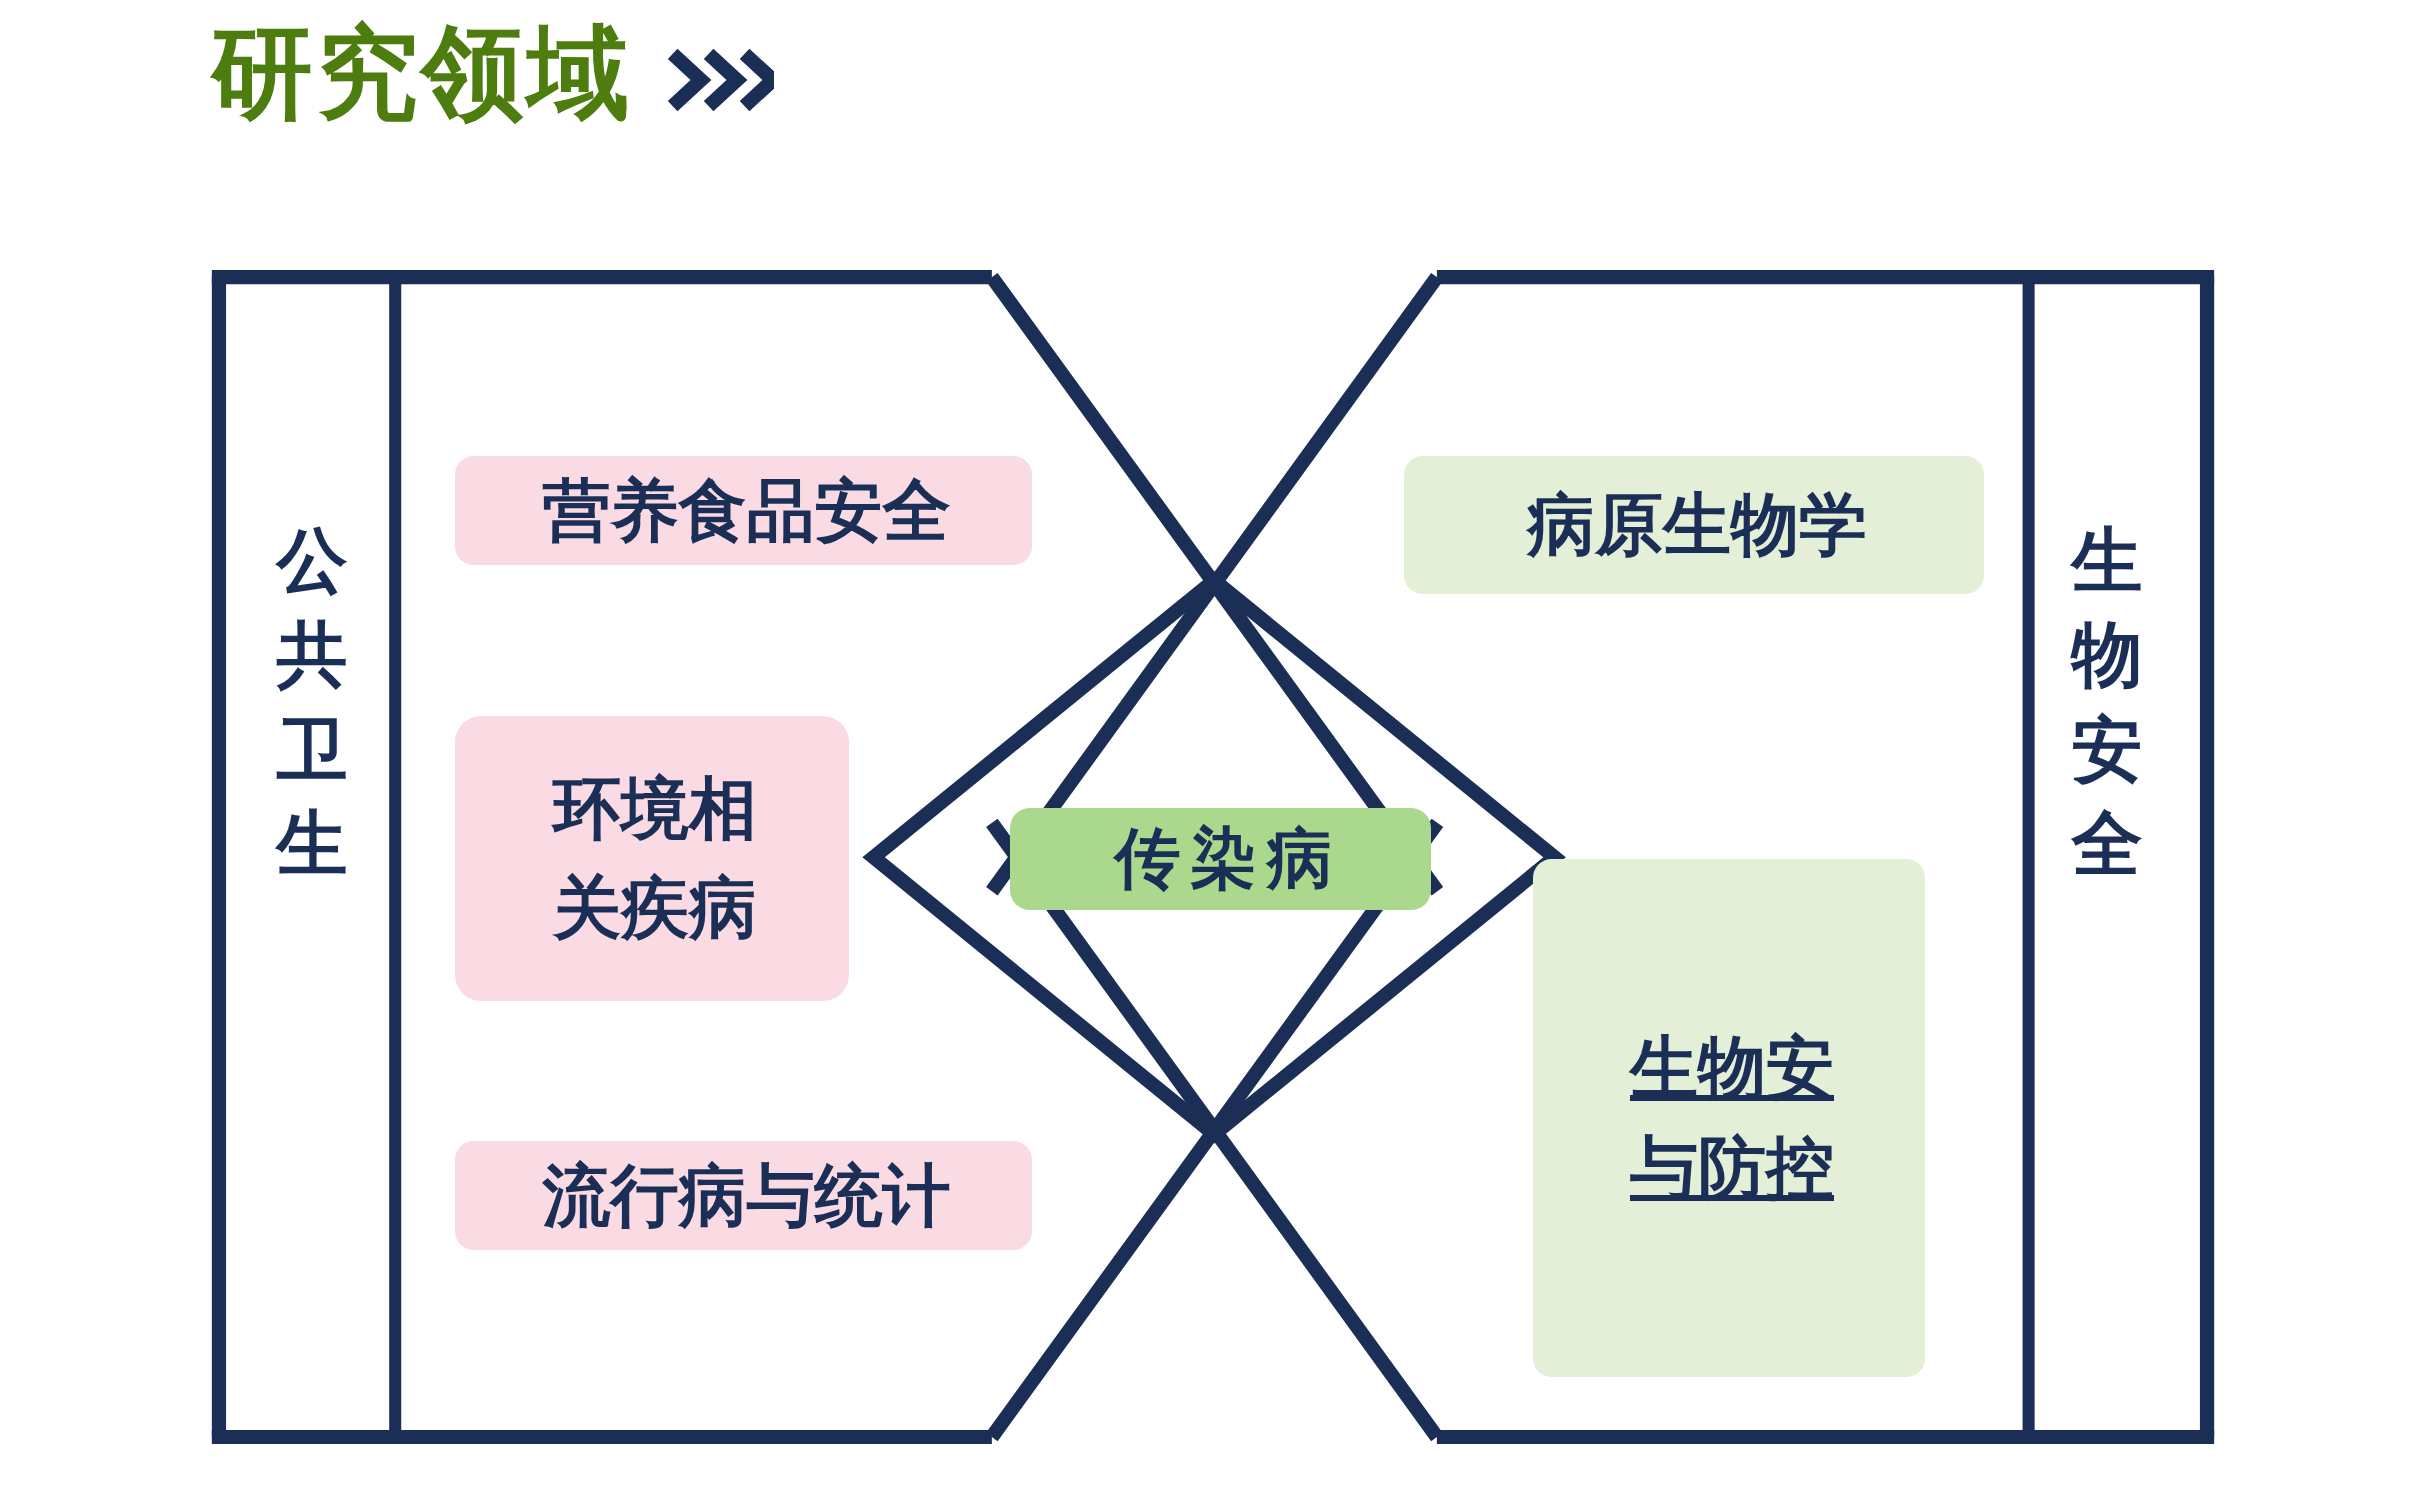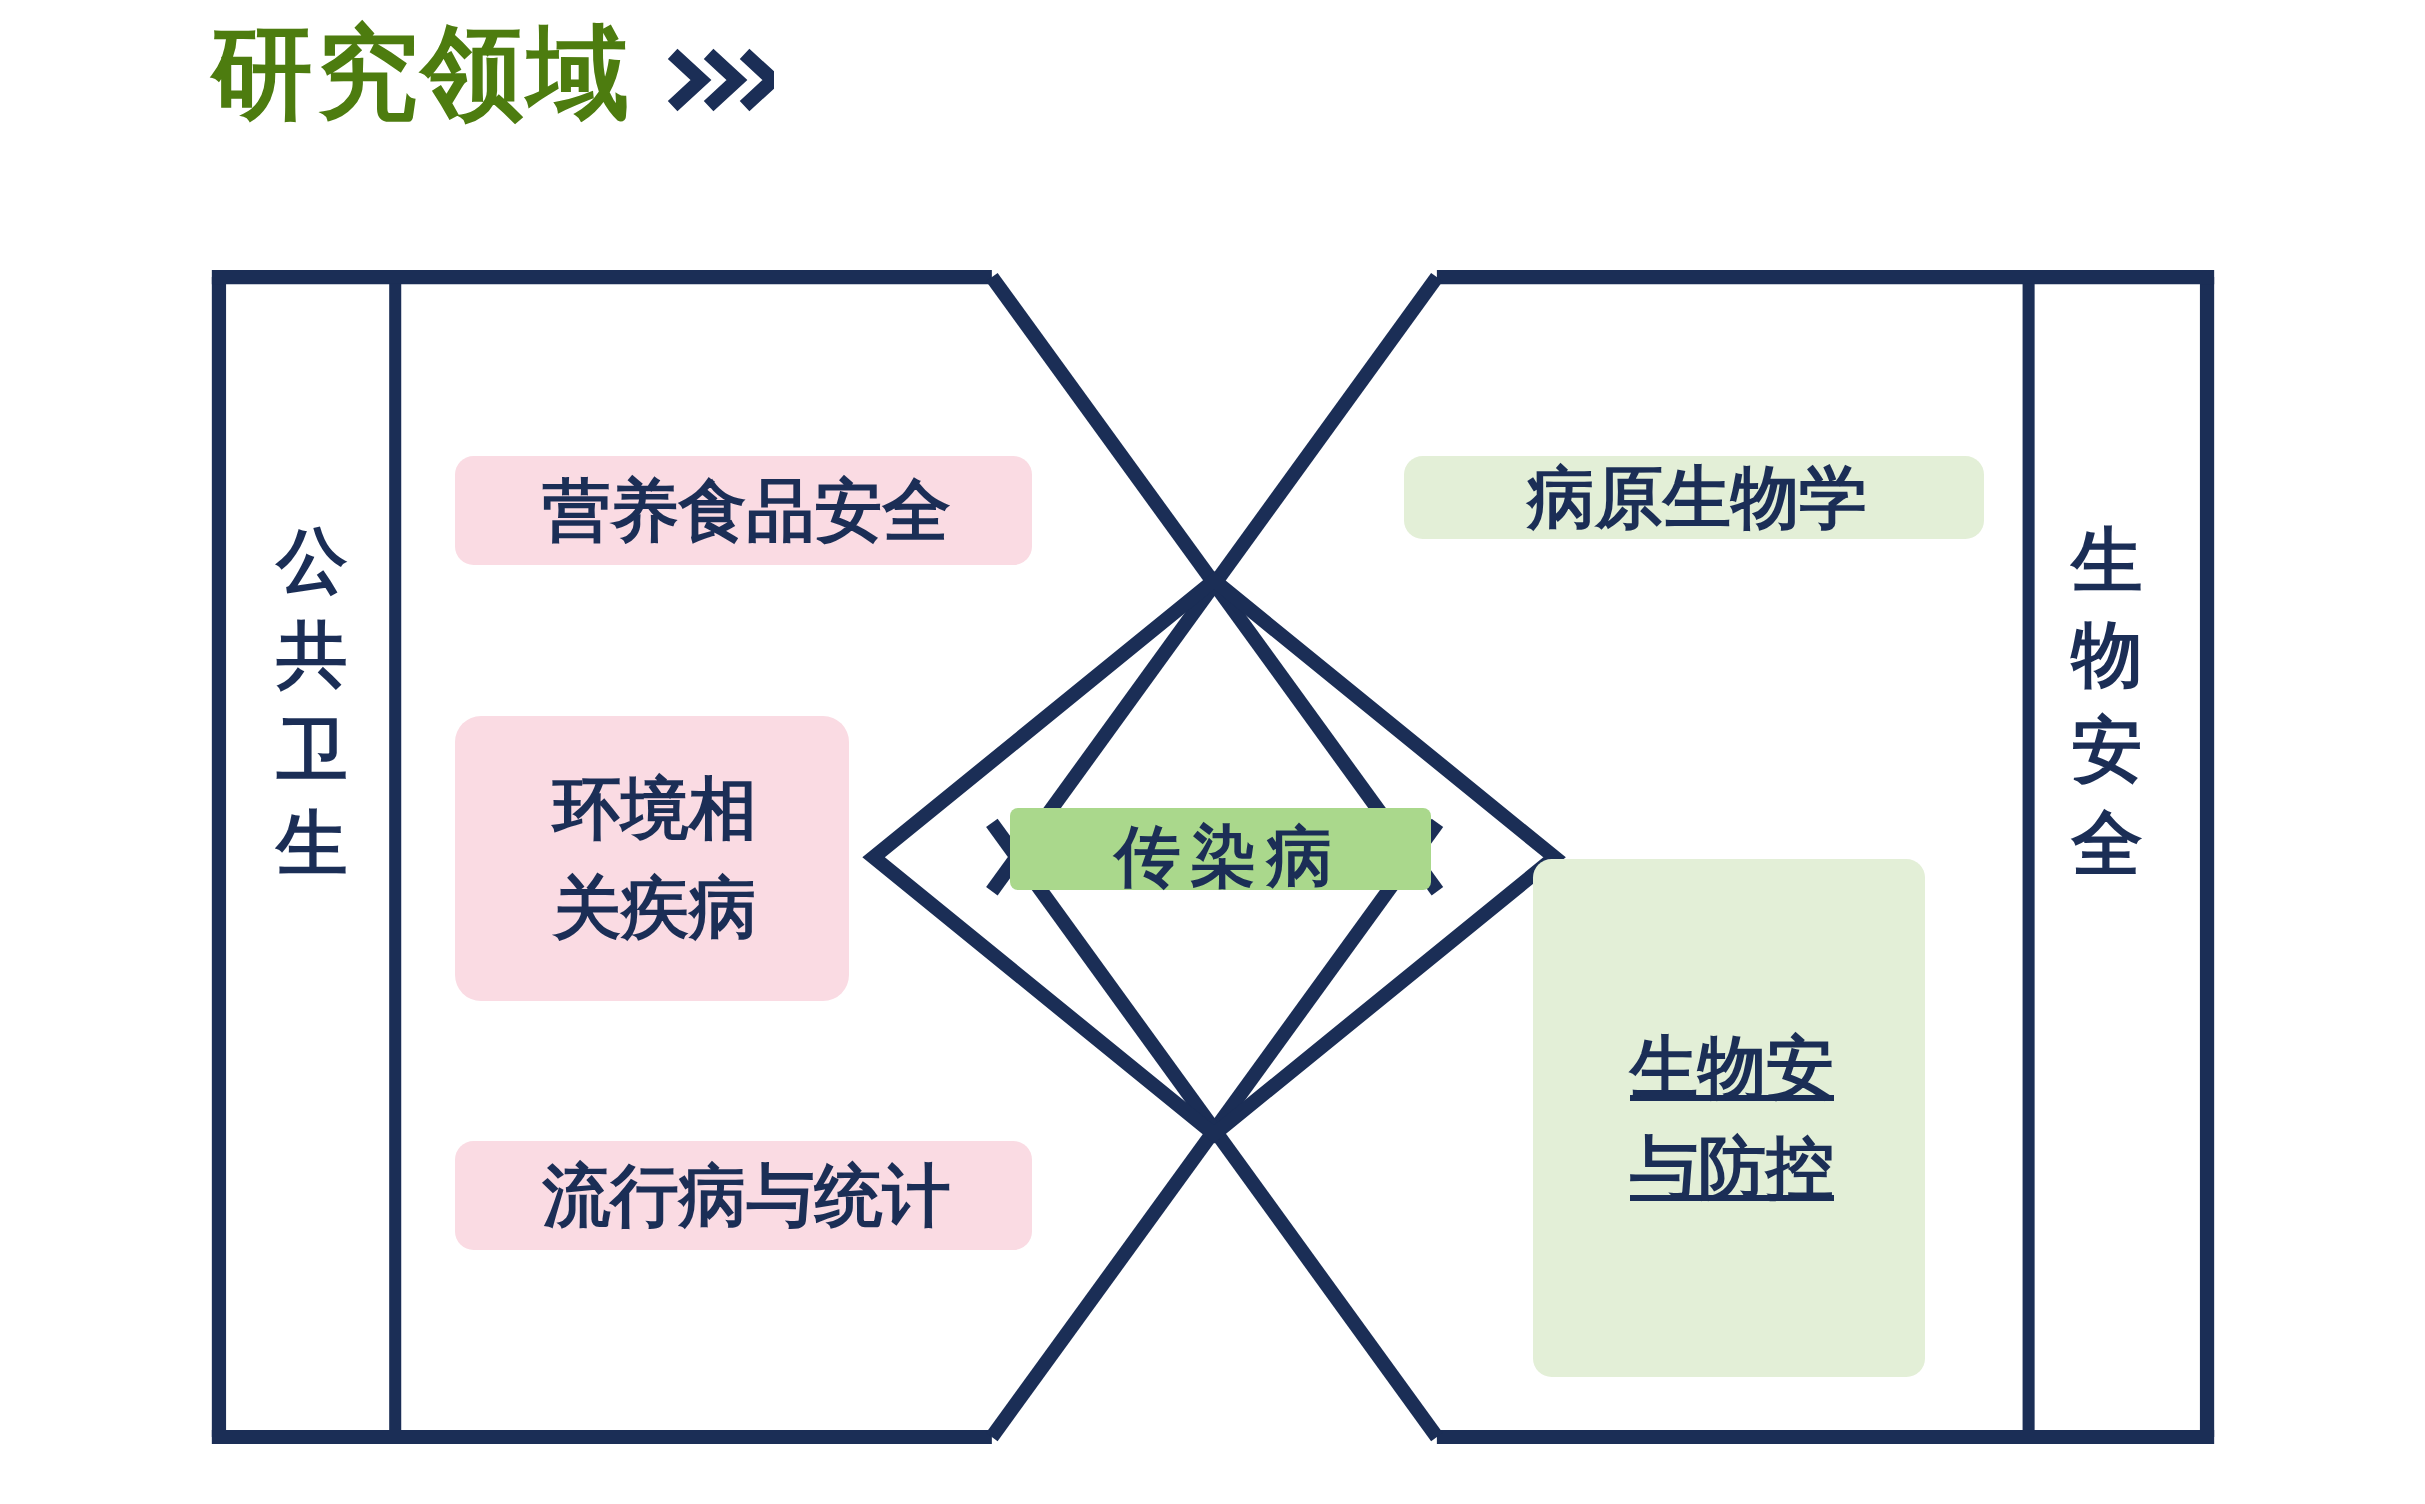--- a/index.html
+++ b/index.html
@@ -108,35 +108,34 @@
     width: 394px; height: 285px;
     font-size: 68px; line-height: 1.45; border-radius: 26px;
   }
   #chip-epidemiology {
     left: 455px; top: 1141px;
     width: 577px; height: 109px;
     font-size: 68px; line-height: 1.0;
   }
   #chip-pathogen {
     left: 1404px; top: 456px;
-    width: 580px; height: 83px;
+    width: 580px; height: 138px;
     font-size: 68px; line-height: 1.0;
   }
   #chip-biosafety-tech {
     left: 1533px; top: 859px;
     width: 392px; height: 518px;
     font-size: 68px; line-height: 1.47; text-decoration: underline;
   }
   #chip-infectious {
     left: 1010px; top: 808px;
-    width: 421px; height: 82px;
+    width: 421px; height: 102px;
     font-size: 66px; line-height: 1.0;
     letter-spacing: 9.9px;
-    border-radius: 8px;
-    justify-content: flex-end;
+    border-radius: 20px;
   }
   #chip-infectious .chip-line { padding-left: 9.9px; }
 </style>
 </head>
 <body>
 
 <div id="diagram">
 
   <svg id="frame-svg" width="2426" height="1505" viewBox="0 0 4432 2749">
 

